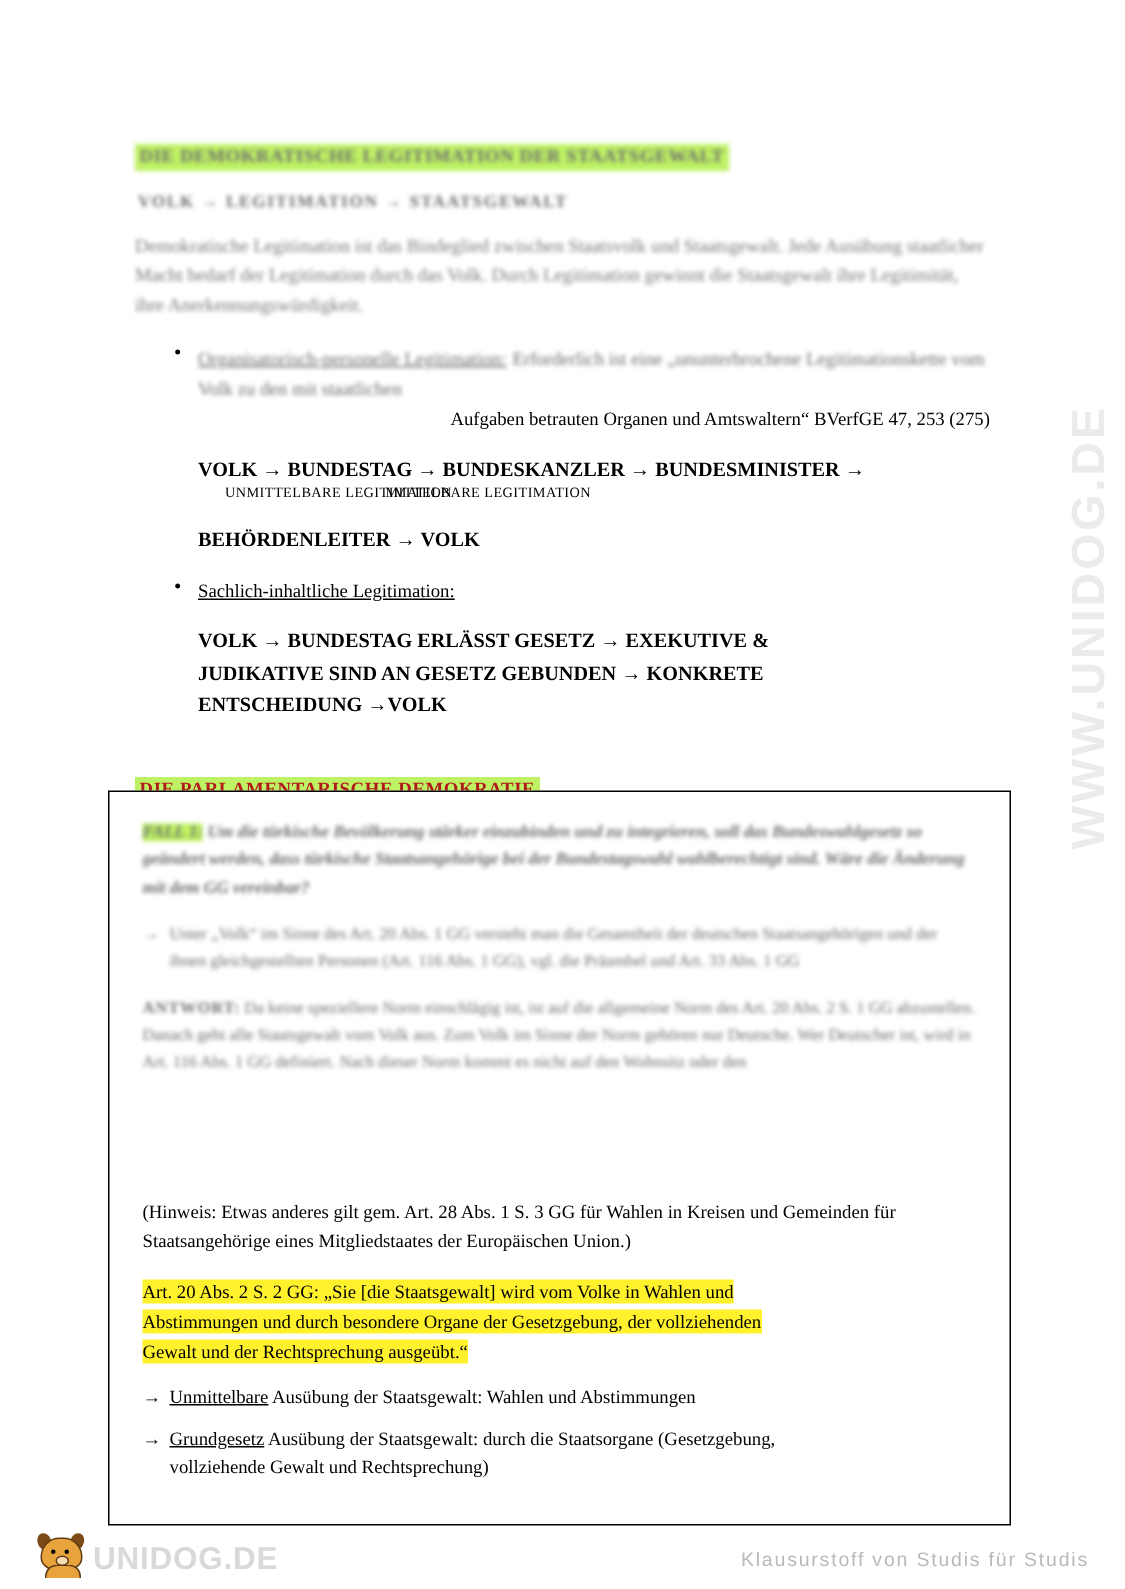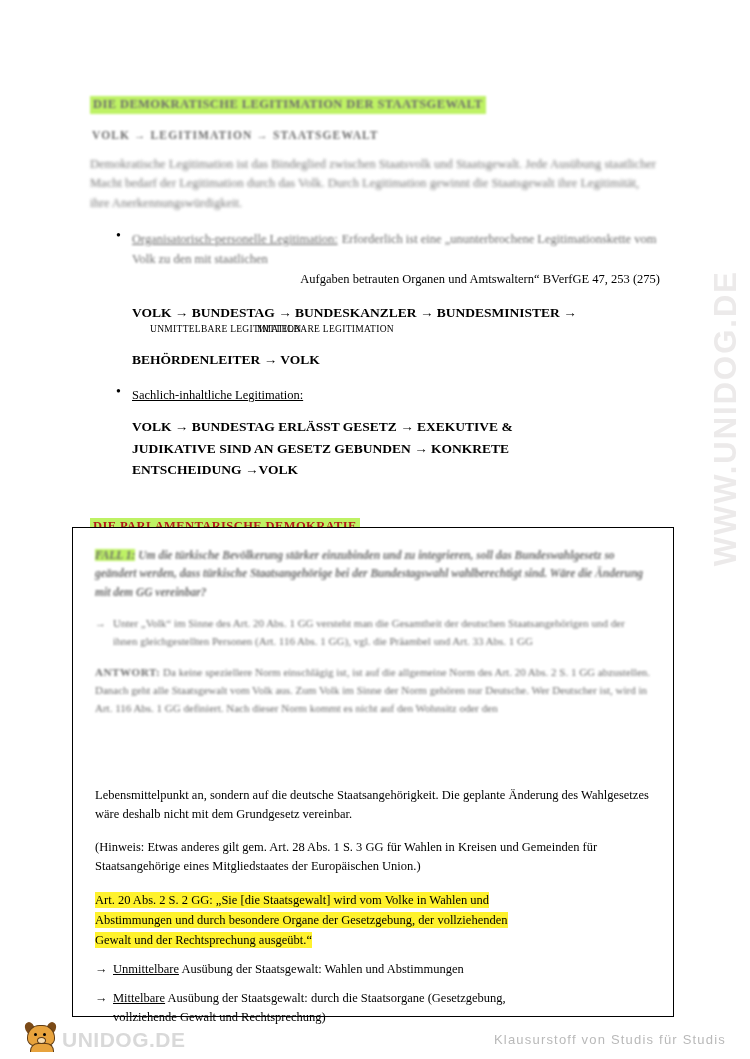--- a/index.html
+++ b/index.html
@@ -359,34 +359,33 @@
 
       <div class="arrow-block blurred">Unter „Volk“ im Sinne des Art. 20 Abs. 1 GG versteht man die Gesamtheit der deutschen Staatsangehörigen und der ihnen gleichgestellten Personen (Art. 116 Abs. 1 GG), vgl. die Präambel und Art. 33 Abs. 1 GG</div>
 
       <div class="answer-block blurred">
         <span class="answer-lbl">ANTWORT:</span>
         <span>Da keine speziellere Norm einschlägig ist, ist auf die allgemeine Norm des Art. 20 Abs. 2 S. 1 GG abzustellen. Danach geht alle Staatsgewalt vom Volk aus. Zum Volk im Sinne der Norm gehören nur Deutsche. Wer Deutscher ist, wird in Art. 116 Abs. 1 GG definiert. Nach dieser Norm kommt es nicht auf den Wohnsitz oder den</span>
       </div>
     </div>
 
     <div class="box-clear">
-      <div class="clear-text">Lebensmittelpunkt an, sondern auf die deutsche Staatsangehörigkeit. Die geplante Änderung des Wahlgesetzes wäre deshalb nicht mit dem Grundgesetz vereinbar.</div>
       <div class="gap"></div>
       <div class="clear-text">(Hinweis: Etwas anderes gilt gem. Art. 28 Abs. 1 S. 3 GG für Wahlen in Kreisen und Gemeinden für Staatsangehörige eines   Mitgliedstaates der Europäischen Union.)</div>
       <div class="gap"></div>
       <div class="yellow-para">
         <span class="hl-yellow">Art. 20 Abs. 2 S. 2 GG: „Sie [die Staatsgewalt] wird vom Volke in Wahlen und</span><br>
         <span class="hl-yellow">Abstimmungen und durch besondere Organe der Gesetzgebung, der vollziehenden</span><br>
         <span class="hl-yellow">Gewalt und der Rechtsprechung ausgeübt.“</span>
       </div>
       <div class="arrow-item">
         <u class="plain">Unmittelbare</u><span> Ausübung der Staatsgewalt: Wahlen und Abstimmungen</span>
       </div>
       <div class="arrow-item">
-        <u class="plain">Mittelbare</u><span> Ausübung der Staatsgewalt: durch die Staatsorgane (Gesetzgebung,</span><br>
+        <u class="plain">Grundgesetz</u><span> Ausübung der Staatsgewalt: durch die Staatsorgane (Gesetzgebung,</span><br>
         <span>vollziehende Gewalt und Rechtsprechung)</span>
       </div>
     </div>
   </div>
 
   <div class="footer-brand">
     <div class="logo">
       <div class="ear-l"></div>
       <div class="ear-r"></div>
       <div class="dog-head"></div>

